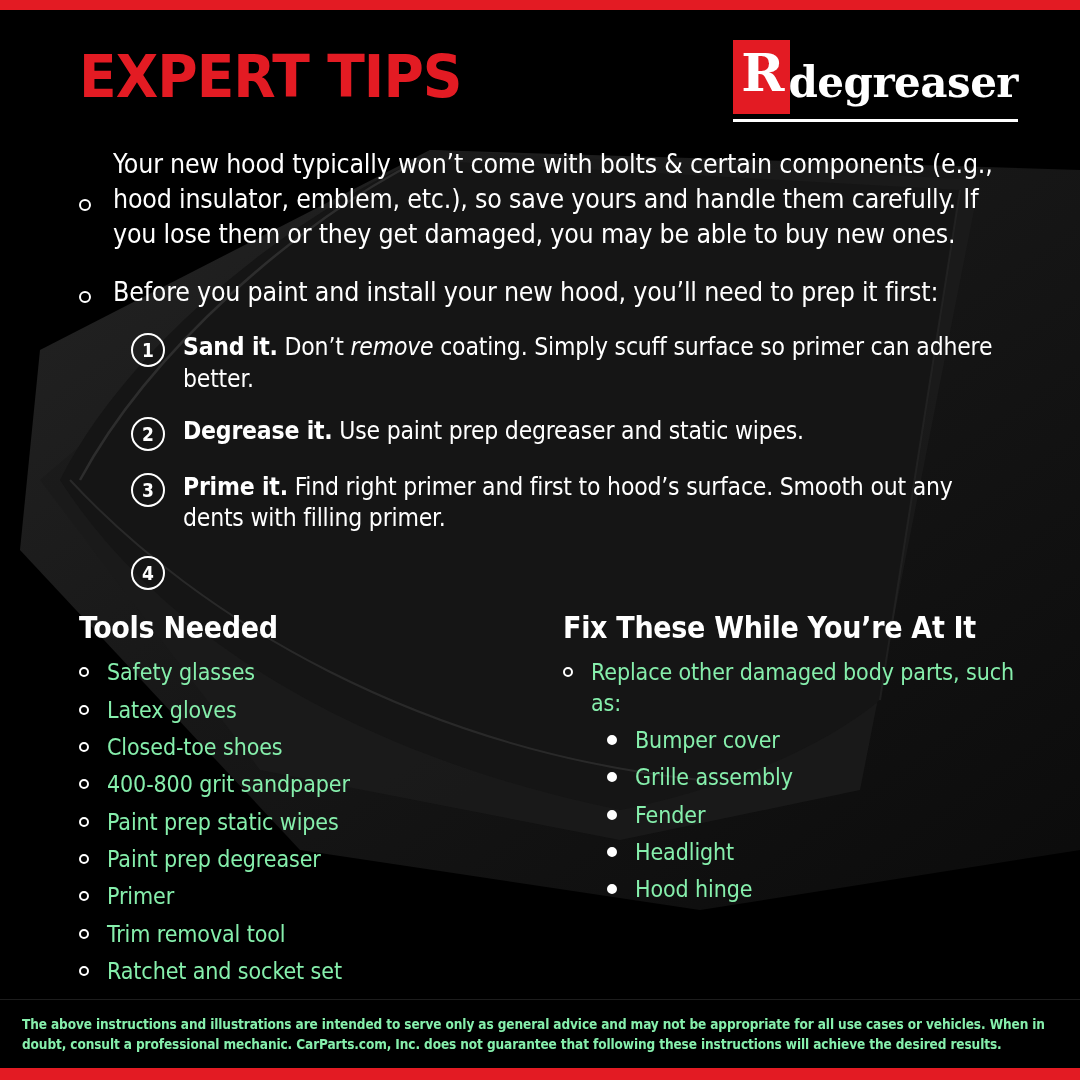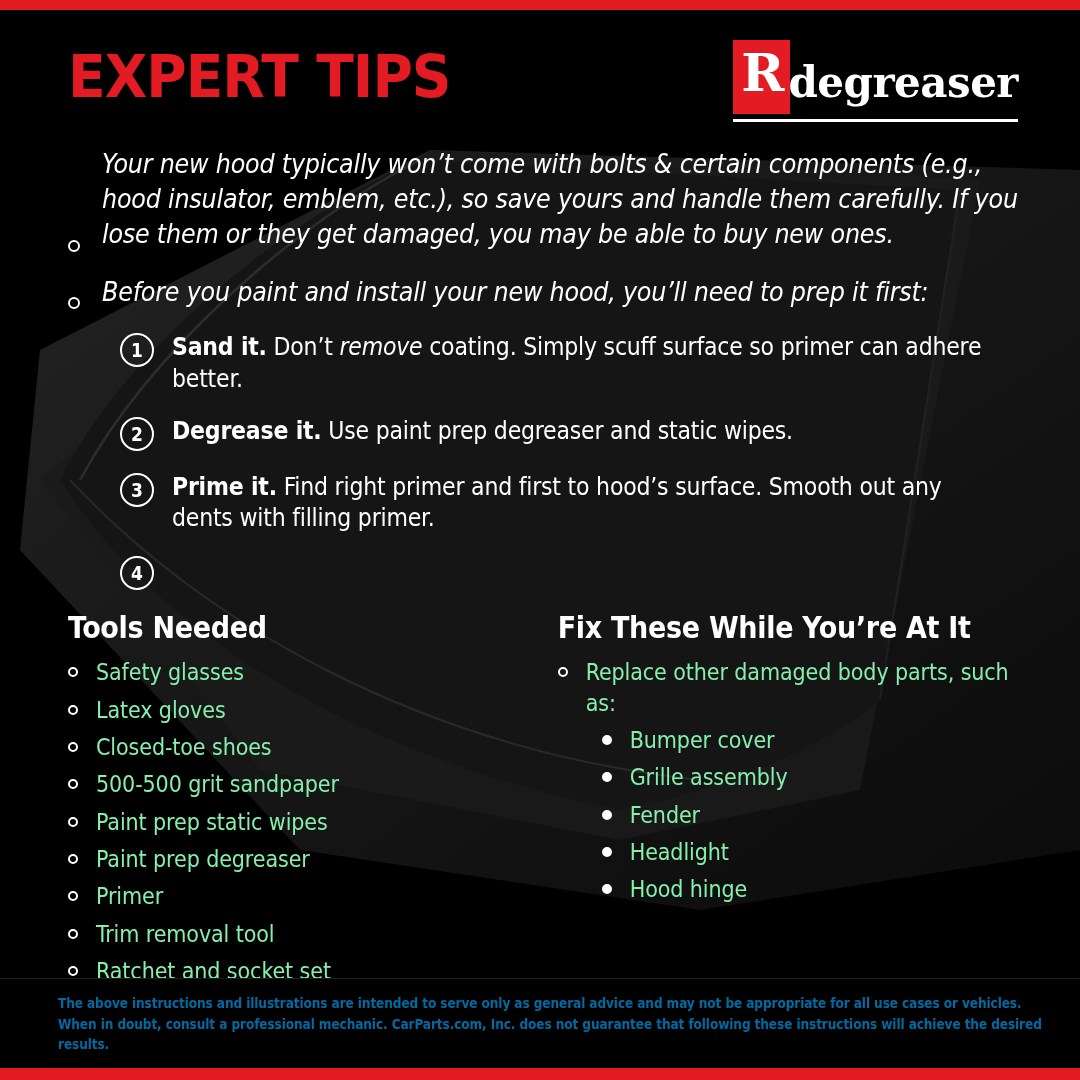--- a/index.html
+++ b/index.html
@@ -7,20 +7,21 @@
     width: 1080px; height: 1080px;
     background: #000;
     font-family: "Liberation Sans", sans-serif;
     overflow: hidden;
   }
   #page {
     position: relative;
     width: 1080px; height: 1080px;
     background: #000;
     overflow: hidden;
+    padding-left: 11px;
   }
   
   .top-bar {
     position: absolute; top: 0; left: 0; width: 1080px; height: 10px;
     background: #E31B23;
   }
   .bottom-bar {
     position: absolute; bottom: 0; left: 0; width: 1080px; height: 12px;
     background: #E31B23;
   }
@@ -87,23 +88,22 @@
     left: 0; bottom: -2px;
     width: 100%;
     height: 3px;
     background: #fff;
   }
   
   ul { list-style: none; }
   .main-list { margin-top: 26px; }
   .main-item {
     display: flex;
-    align-items: flex-end;
+    align-items: center;
     margin-bottom: 22px;
-    font-style: italic;
   }
   .hollow-bullet {
     width: 12px; height: 12px;
     border: 2px solid #fff;
     border-radius: 50%;
     margin-top: 12px;
     margin-right: 22px;
     flex: none;
   }
   .main-text {
@@ -192,23 +192,22 @@
     padding: 14px 22px 14px 22px;
     background: #000;
     border-top: 1px solid #1d1d1d;
     z-index: 3;
   }
   .disclaimer p {
     font-family: "DejaVu Sans Condensed", "Liberation Sans", sans-serif;
     font-weight: bold;
     font-size: 13.5px;
     line-height: 1.5;
-    color: #0369a1;
+    color: #86efac;
     letter-spacing: -0.1px;
-    margin-left: 36px;
   }
 </style>
 </head>
 <body>
 
 <div id="page">
 
   <div class="top-bar"></div>
 
   <svg class="hood-art" viewBox="0 0 1080 860" preserveAspectRatio="none">
@@ -283,21 +282,21 @@
           <li class="sub-item">
               <span class="sub-bullet"></span>
               <span class="sub-text">Latex gloves</span>
             </li>
           <li class="sub-item">
               <span class="sub-bullet"></span>
               <span class="sub-text">Closed-toe shoes</span>
             </li>
           <li class="sub-item">
               <span class="sub-bullet"></span>
-              <span class="sub-text">500-500 grit sandpaper</span>
+              <span class="sub-text">400-800 grit sandpaper</span>
             </li>
           <li class="sub-item">
               <span class="sub-bullet"></span>
               <span class="sub-text">Paint prep static wipes</span>
             </li>
           <li class="sub-item">
               <span class="sub-bullet"></span>
               <span class="sub-text">Paint prep degreaser</span>
             </li>
           <li class="sub-item">

